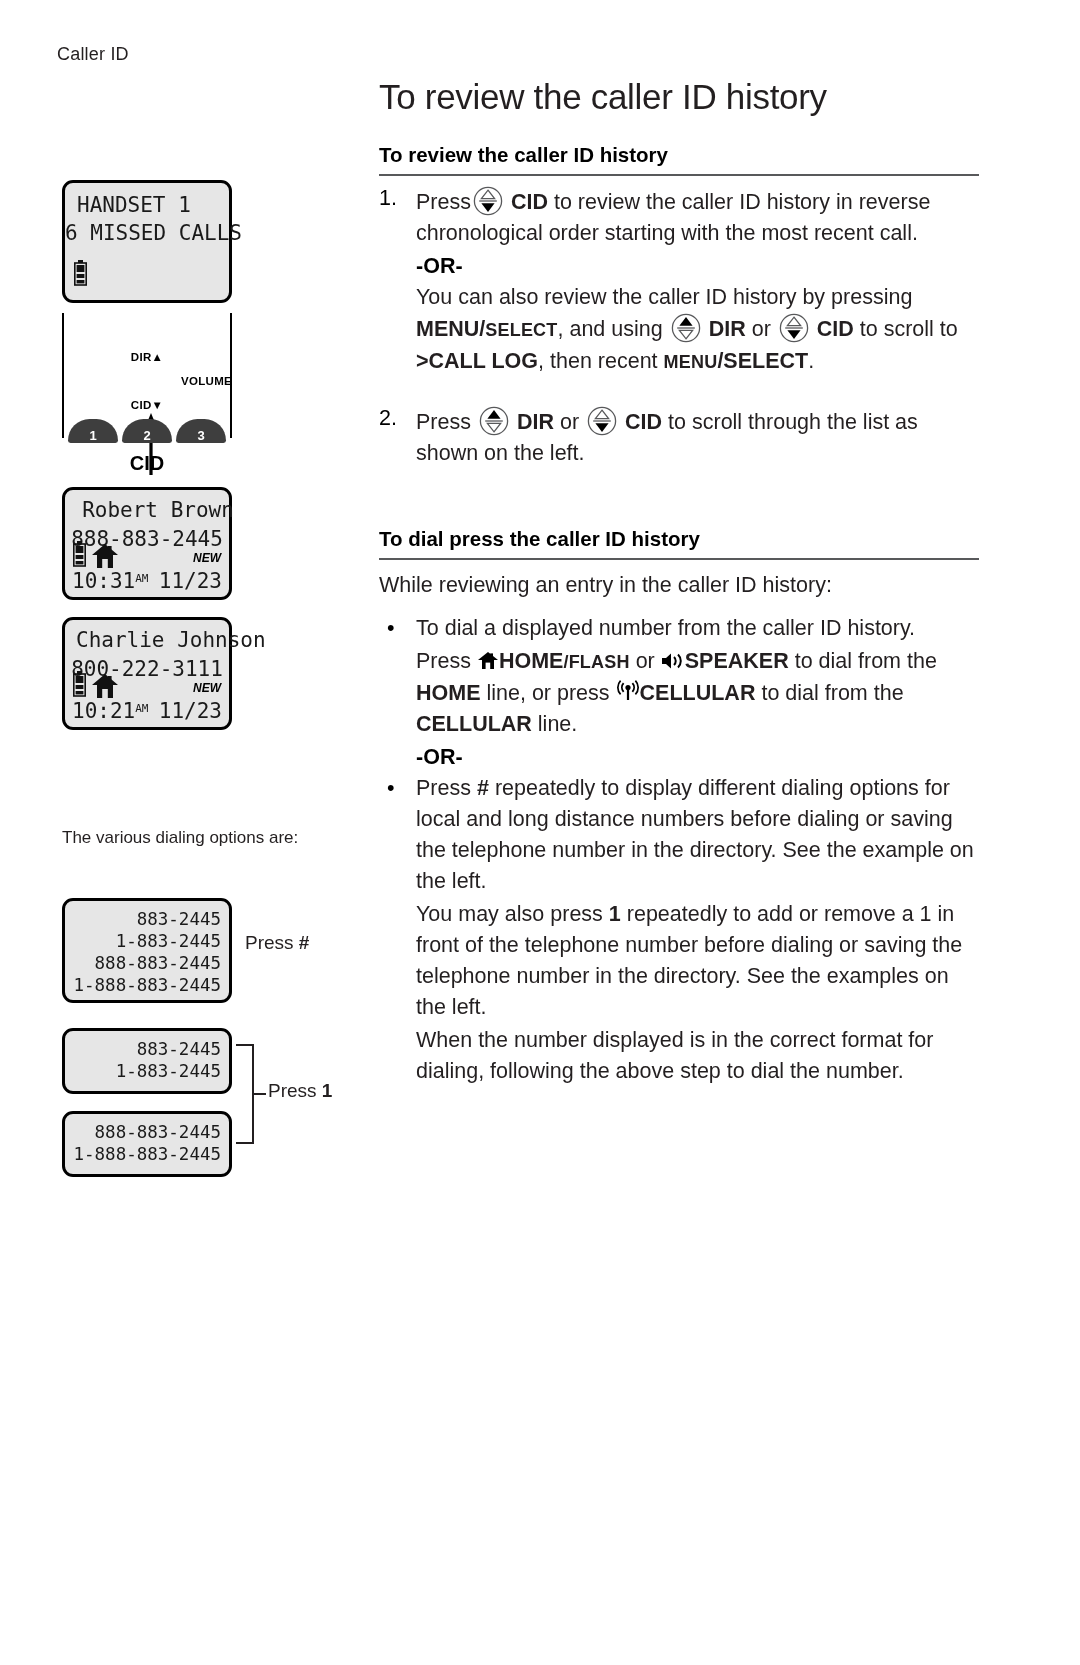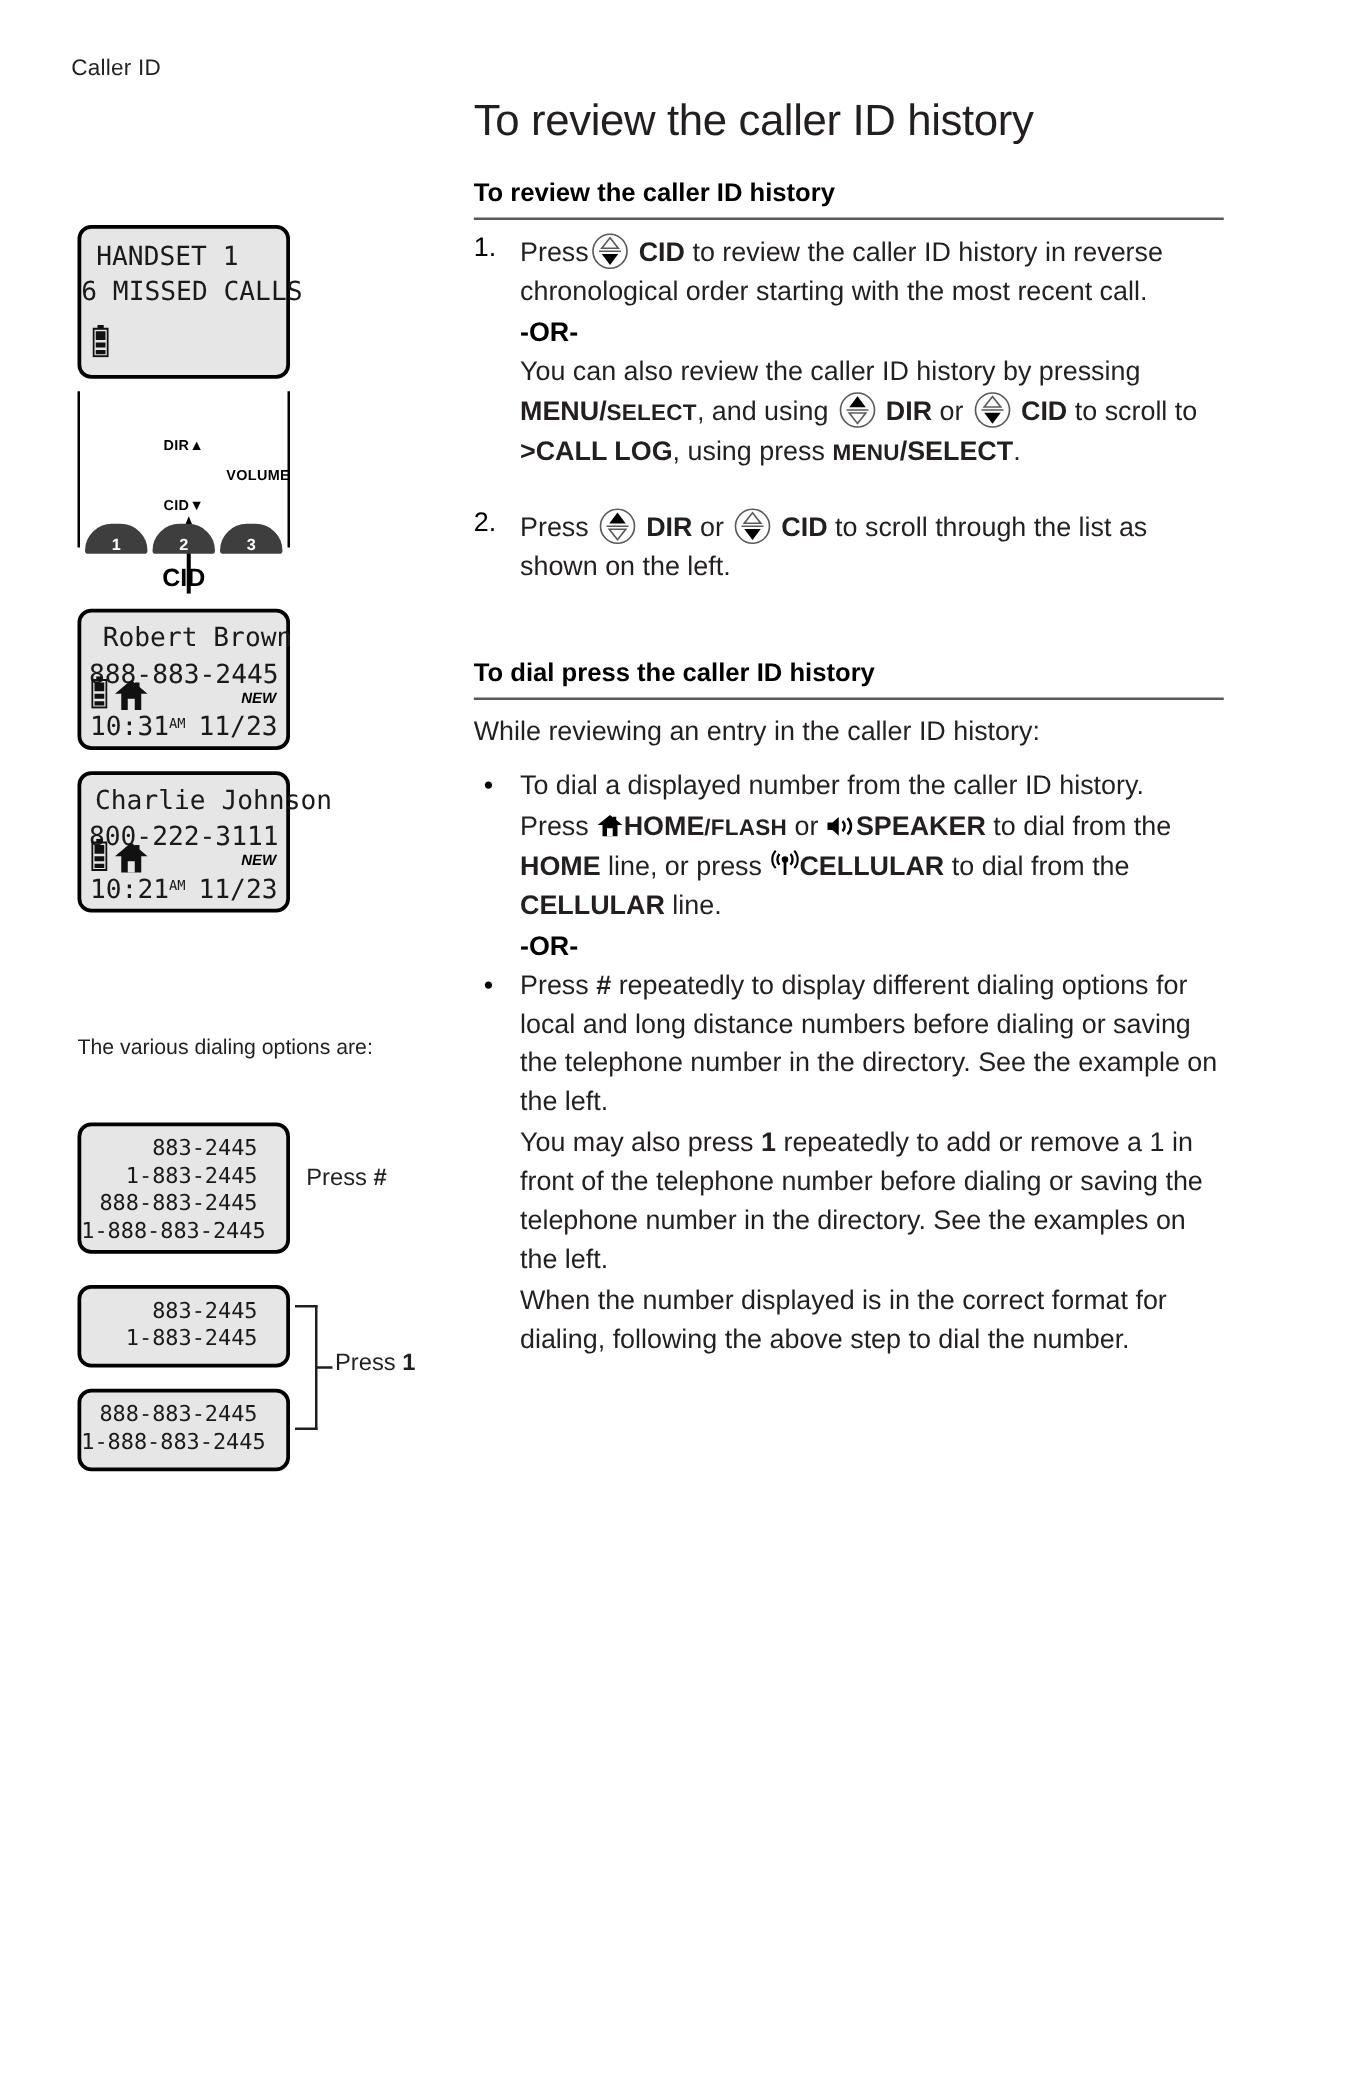--- a/index.html
+++ b/index.html
@@ -139,21 +139,21 @@
   }
   #screen-opt-1 { position: absolute; left: 62px; top: 898px;
       width: 170px; height: 105px; }
   #screen-opt-2 { position: absolute; left: 62px; top: 1028px;
       width: 170px; height: 66px; }
   #screen-opt-3 { position: absolute; left: 62px; top: 1111px;
       width: 170px; height: 66px; }
   .opt-line {
     font-family: "DejaVu Sans Mono", monospace;
     font-size: 17.5px; color: #1a1a1a;
-    text-align: right; padding-right: 23px; line-height: 22px;
+    text-align: right; padding-right: 8px; line-height: 22px;
     white-space: pre;
   }
   .opt-pad { padding-top: 7px; }
 
   #press-hash-label {
     position: absolute; left: 245px; top: 932px;
     font-size: 19px; color: #231f20;
   }
   #press-one-group {
     position: absolute; left: 236px; top: 1044px;
@@ -352,21 +352,21 @@
           </svg></span> <b>DIR</b>
         <span>or</span>
         <span class="navkey">
           <svg width="30" height="30" viewBox="0 0 30 30">
             <circle cx="15" cy="15" r="13.6" fill="#fff" stroke="#58595b" stroke-width="1.3"></circle>
             <polygon points="15,4.2 21.6,12.6 8.4,12.6" fill="#fff" stroke="#58595b" stroke-width="1.3"></polygon>
             <line x1="6.2" y1="15" x2="23.8" y2="15" stroke="#58595b" stroke-width="1.3"></line>
             <polygon points="15,26 21.6,17.2 8.4,17.2" fill="#000"></polygon>
           </svg></span> <b>CID</b>
         <span>to scroll to</span>
-        <b>&gt;CALL LOG</b><span>, using press</span>
+        <b>&gt;CALL LOG</b><span>, then recent</span>
         <b class="sc">MENU</b><b>/SELECT</b><span>.</span></div>
     </div>
 
     <div class="gap-md"></div>
 
     <div class="num-item">
       <span class="num">2.</span>
       <div class="para"><span>Press</span>
         <span class="navkey">
           <svg width="30" height="30" viewBox="0 0 30 30">

